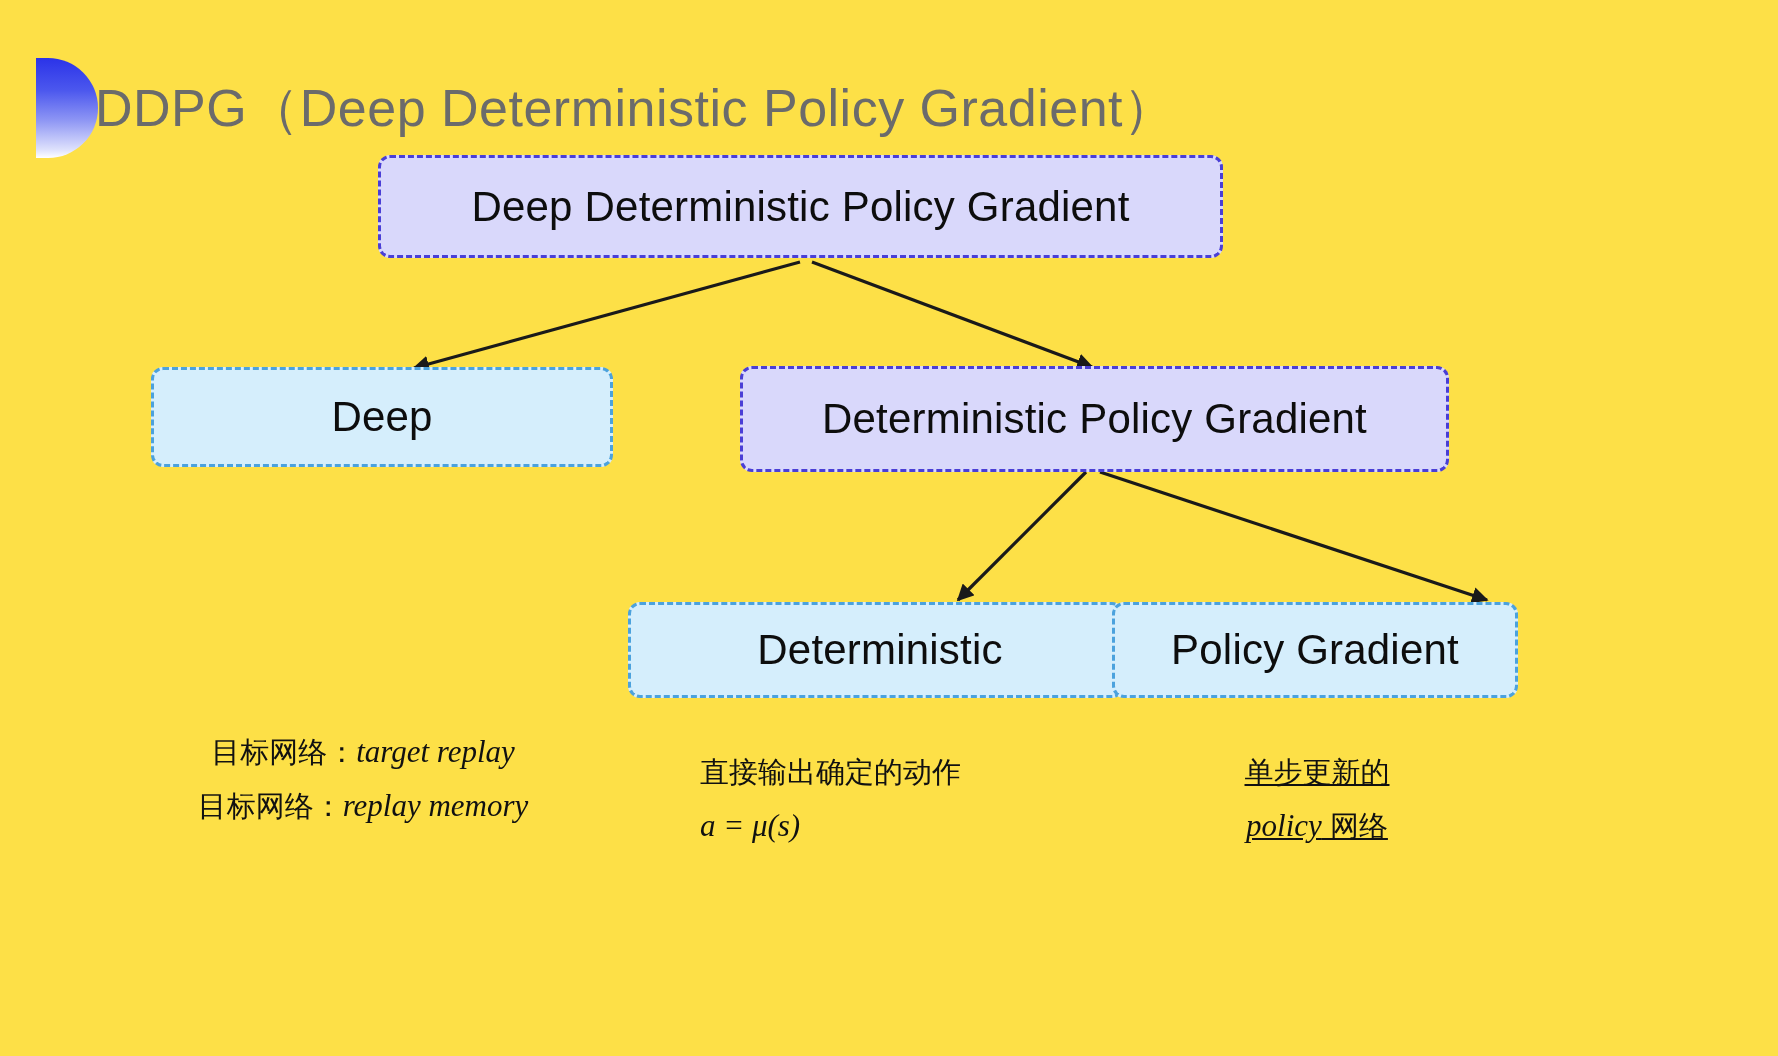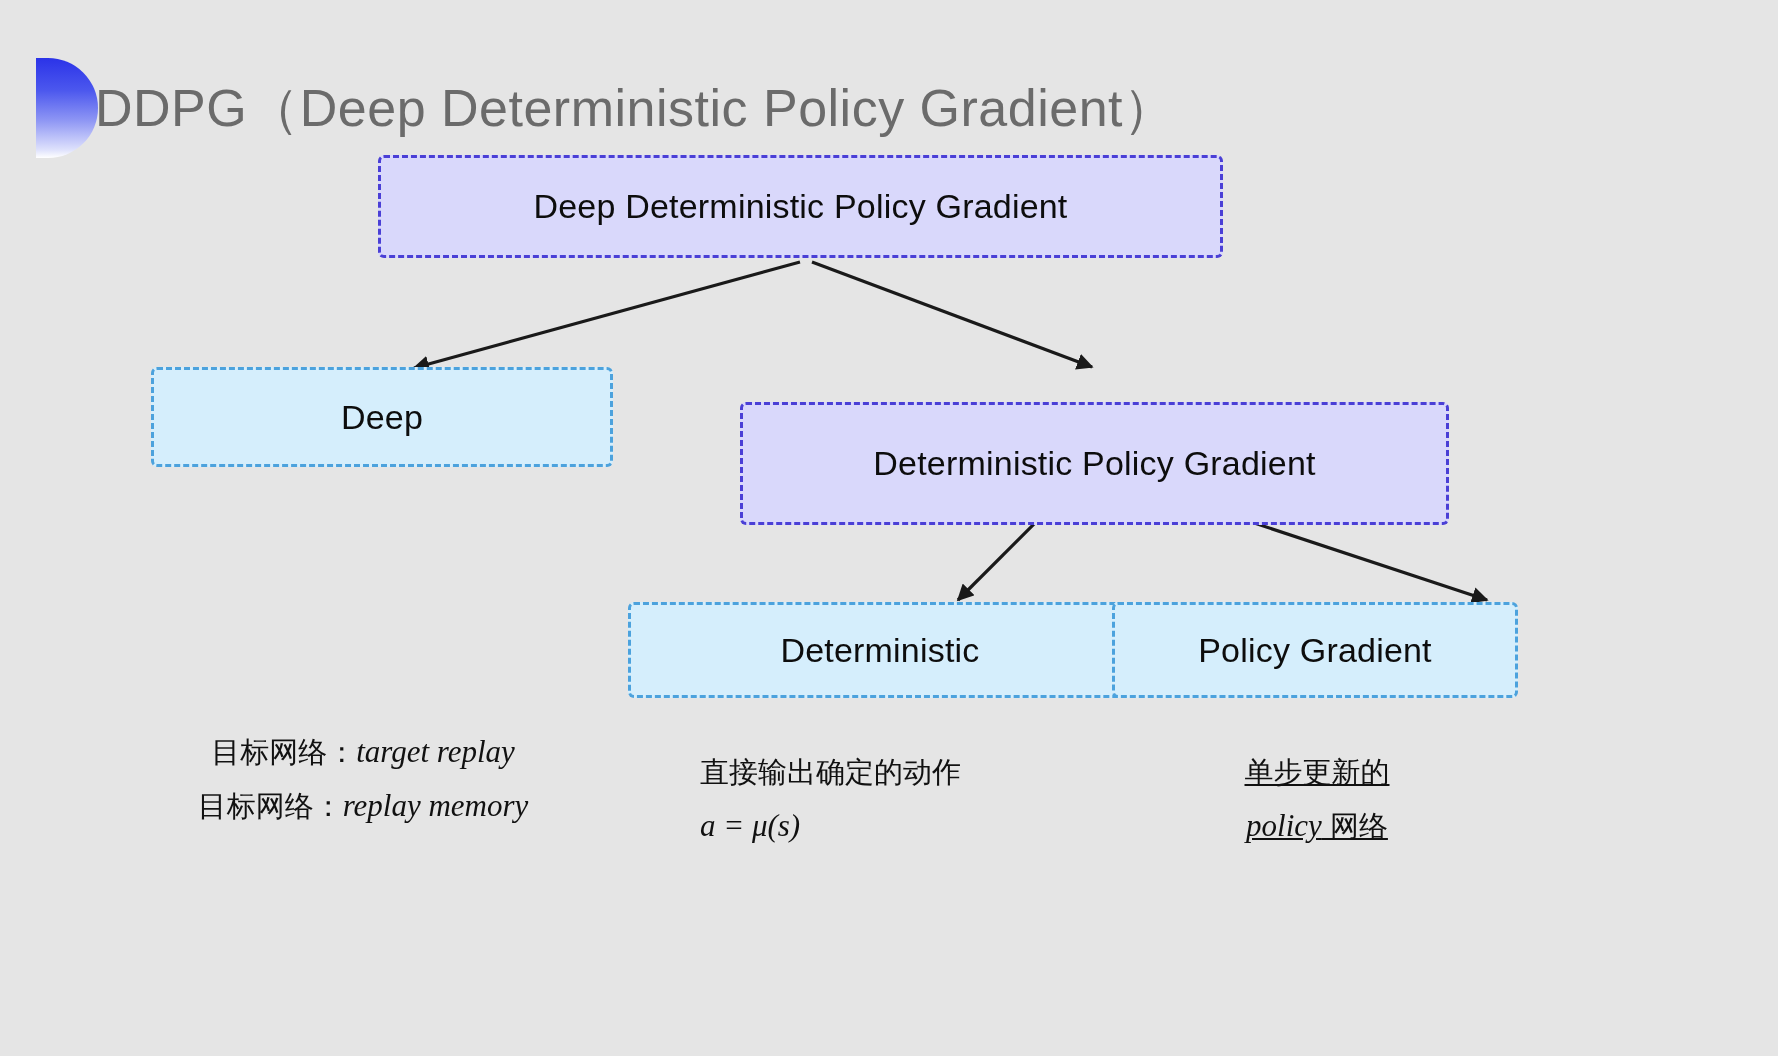--- a/index.html
+++ b/index.html
@@ -15,21 +15,21 @@
     font-family: "Liberation Sans", "DejaVu Sans", sans-serif;
     -webkit-font-smoothing: antialiased;
   }
 
   
   #slide {
     position: absolute;
     left: 0; top: 0;
     width: 1778px;
     height: 1056px;
-    background: #e5e5e5;
+    background: #fde047;
   }
 
   
   #title-bullet {
     position: absolute;
     left: 36px;
     top: 58px;
     width: 62px;
     height: 100px;
     border-radius: 0 62px 62px 0;
@@ -45,42 +45,42 @@
     font-weight: 400;
     color: #6b6b6b;
     letter-spacing: 0.5px;
     white-space: nowrap;
   }
 
   
   .node {
     position: absolute;
     box-sizing: border-box;
-    border-radius: 6px;
+    border-radius: 12px;
     display: flex;
     align-items: center;
     justify-content: center;
     text-align: center;
     color: #0d0d0d;
-    font-size: 34px;
+    font-size: 42px;
     font-weight: 400;
     letter-spacing: 0.2px;
   }
   .node.violet {
     background: #d9d8fb;
     border: 3px dashed #4a3fd6;
   }
   .node.cyan {
     background: #d5eefc;
     border: 3px dashed #4ca2dd;
   }
 
   #node-root      { left: 378px; top: 155px;  width: 845px; height: 103px; }
   #node-deep      { left: 151px; top: 367px;  width: 462px; height: 100px; }
-  #node-dpg       { left: 740px; top: 366px;  width: 709px; height: 123px; margin-top: 36px; }
+  #node-dpg       { left: 740px; top: 366px;  width: 709px; height: 106px; }
   #node-det       { left: 628px; top: 602px;  width: 496px; height: 96px; padding-left: 8px;  }
   #node-pg        { left: 1112px; top: 602px; width: 406px; height: 96px;  }
 
   
   #arrows {
     position: absolute;
     left: 0; top: 0;
     width: 1778px;
     height: 1056px;
     pointer-events: none;

